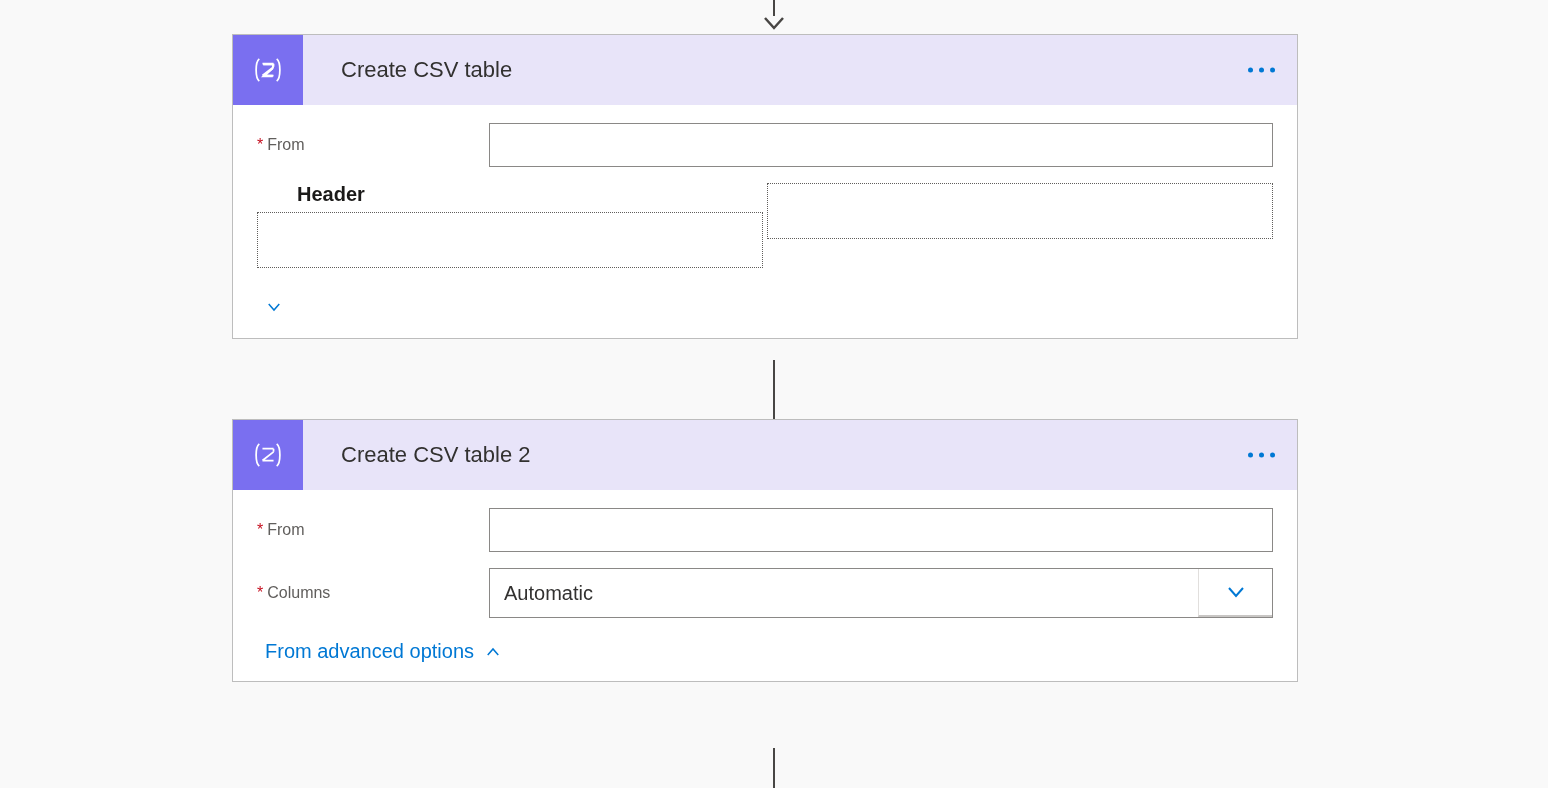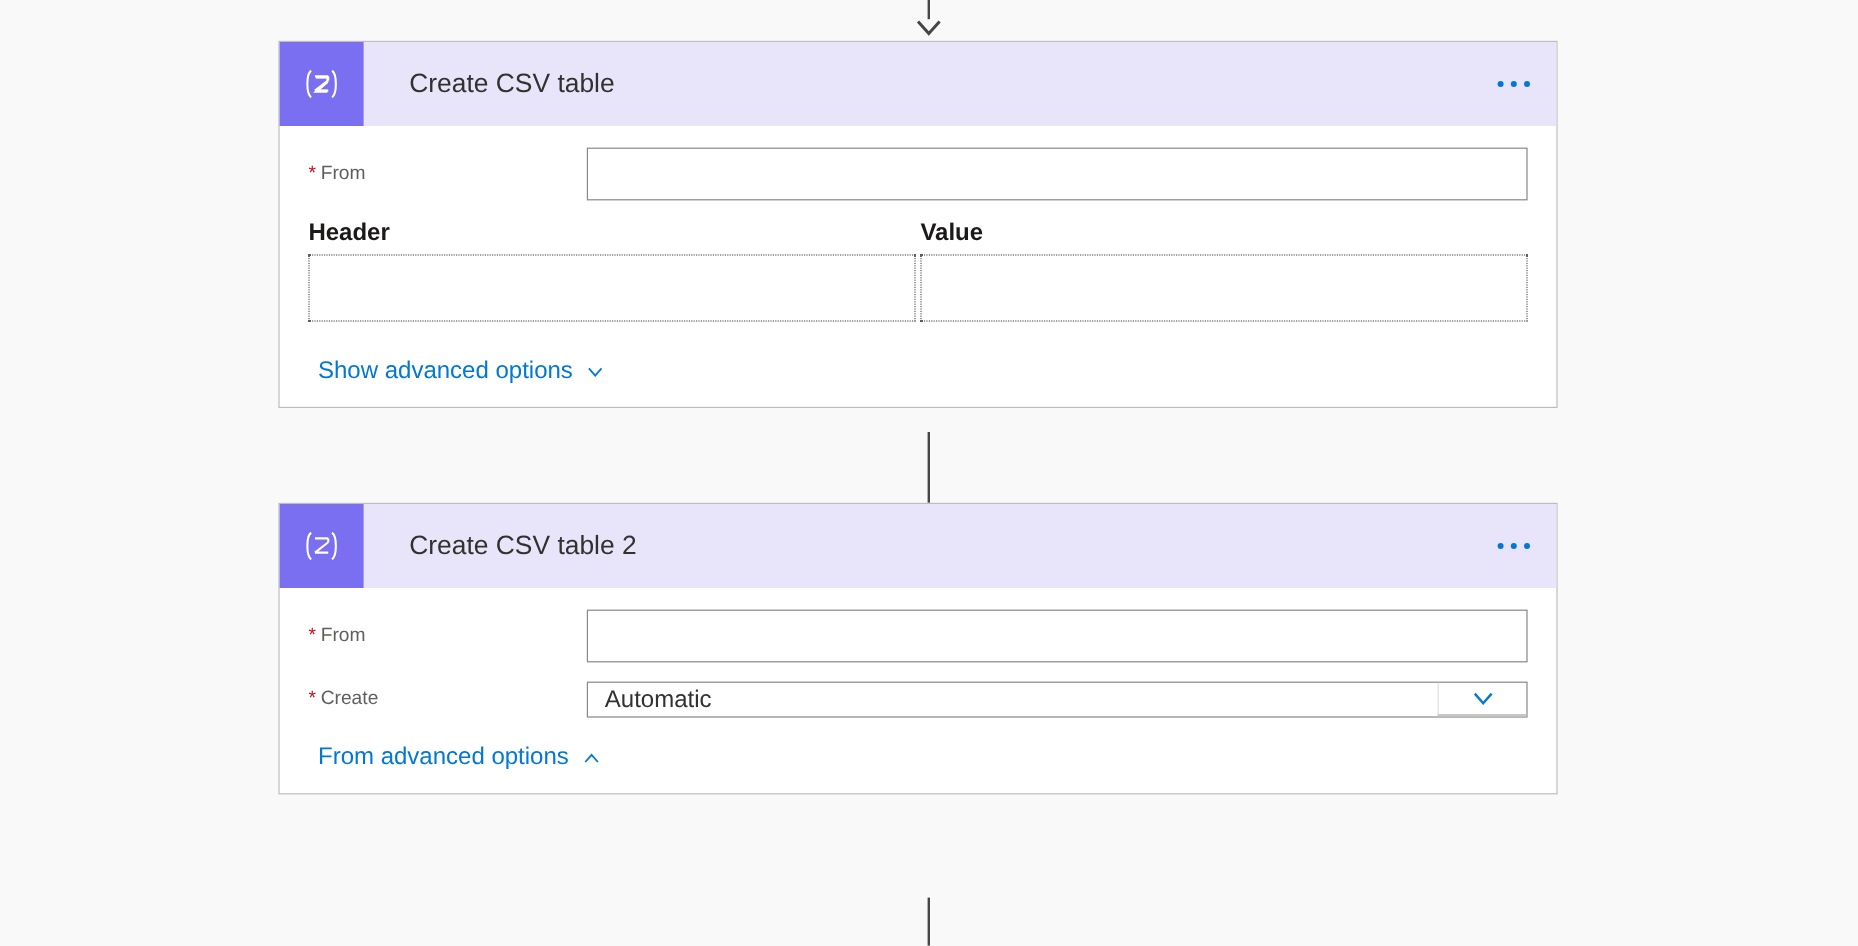--- a/index.html
+++ b/index.html
@@ -93,41 +93,42 @@
     border: 1px solid #8a8886;
     background: #fff;
   }
   .columns-row { display: flex; gap: 4px; margin-bottom: 8px; }
   .col-block { flex: 1; }
   .col-head {
     font-size: 20px;
     font-weight: 600;
     color: #1b1a19;
     padding-bottom: 6px;
+    margin-left: 40px;
   }
   .col-cell {
     height: 56px;
     border: 1px dotted #605e5c;
     background: #fff;
   }
   .adv-toggle {
     display: inline-flex;
     align-items: center;
     gap: 10px;
     color: #0078d4;
     font-size: 20px;
     margin-top: 22px;
     margin-left: 8px;
     cursor: pointer;
   }
   .adv-toggle svg { width: 18px; height: 18px; stroke: #0078d4; }
   .select-wrap {
     flex: 1;
     position: relative;
-    height: 30px;
+    height: 50px;
     border: 1px solid #8a8886;
     display: flex;
     align-items: center;
     padding: 0 14px;
     font-size: 20px;
     color: #323130;
     cursor: pointer;
   }
   .select-chev {
     position: absolute;
@@ -188,26 +189,24 @@
           <span class="req">*</span><span>From</span>
         </div>
         <div class="field-input"></div>
       </div>
       <div class="columns-row">
         <div class="col-block">
           <div class="col-head">Header</div>
           <div class="col-cell"></div>
         </div>
         <div class="col-block">
-          <div class="col-head">Value</div>
           <div class="col-cell"></div>
         </div>
       </div>
       <div class="adv-toggle">
-        <span>Show advanced options</span>
         <svg viewBox="0 0 24 24" fill="none" stroke-width="2">
             <path d="M5 8 L12 16 L19 8"></path>
           </svg>
       </div>
     </div>
   </div>
 
   <div class="arrow arrow2">
     <div class="arrow-line"></div>
     <div class="arrow-head">
@@ -235,21 +234,21 @@
     </div>
     <div class="card-body">
       <div class="field-row">
         <div class="field-label">
           <span class="req">*</span><span>From</span>
         </div>
         <div class="field-input"></div>
       </div>
       <div class="field-row" style="margin-bottom:0;">
         <div class="field-label">
-          <span class="req">*</span><span>Create</span>
+          <span class="req">*</span><span>Columns</span>
         </div>
         <div class="select-wrap">
           <span>Automatic</span>
           <div class="select-chev">
             <svg viewBox="0 0 24 24" fill="none" stroke-width="2">
                 <path d="M5 8 L12 16 L19 8"></path>
               </svg>
           </div>
         </div>
       </div>

